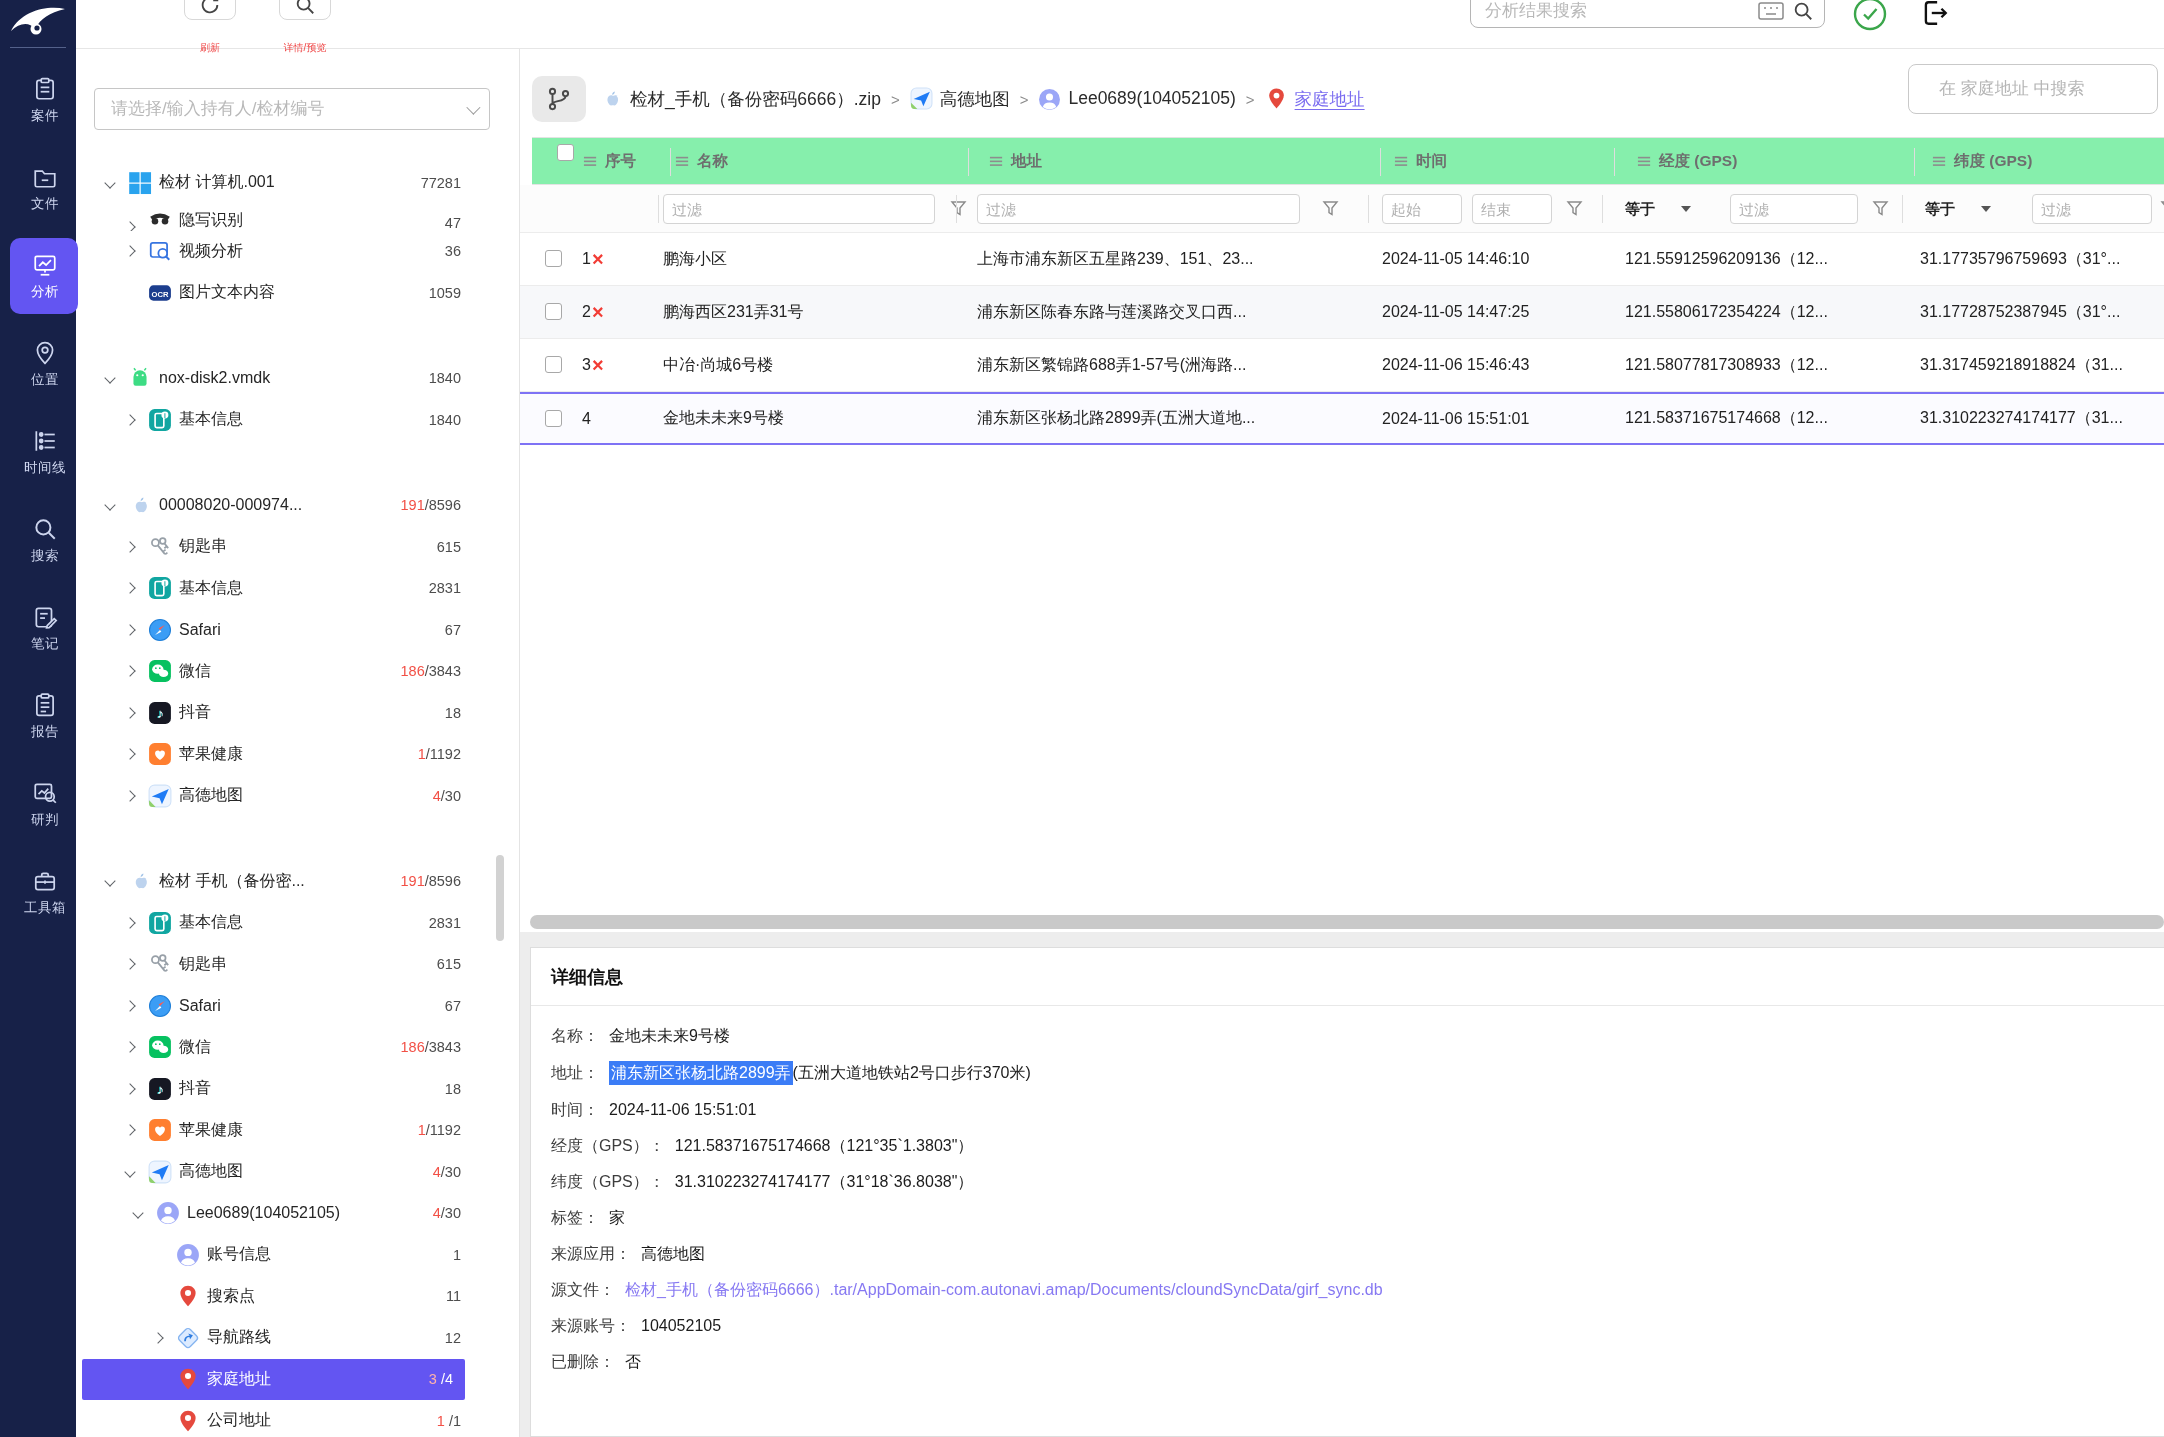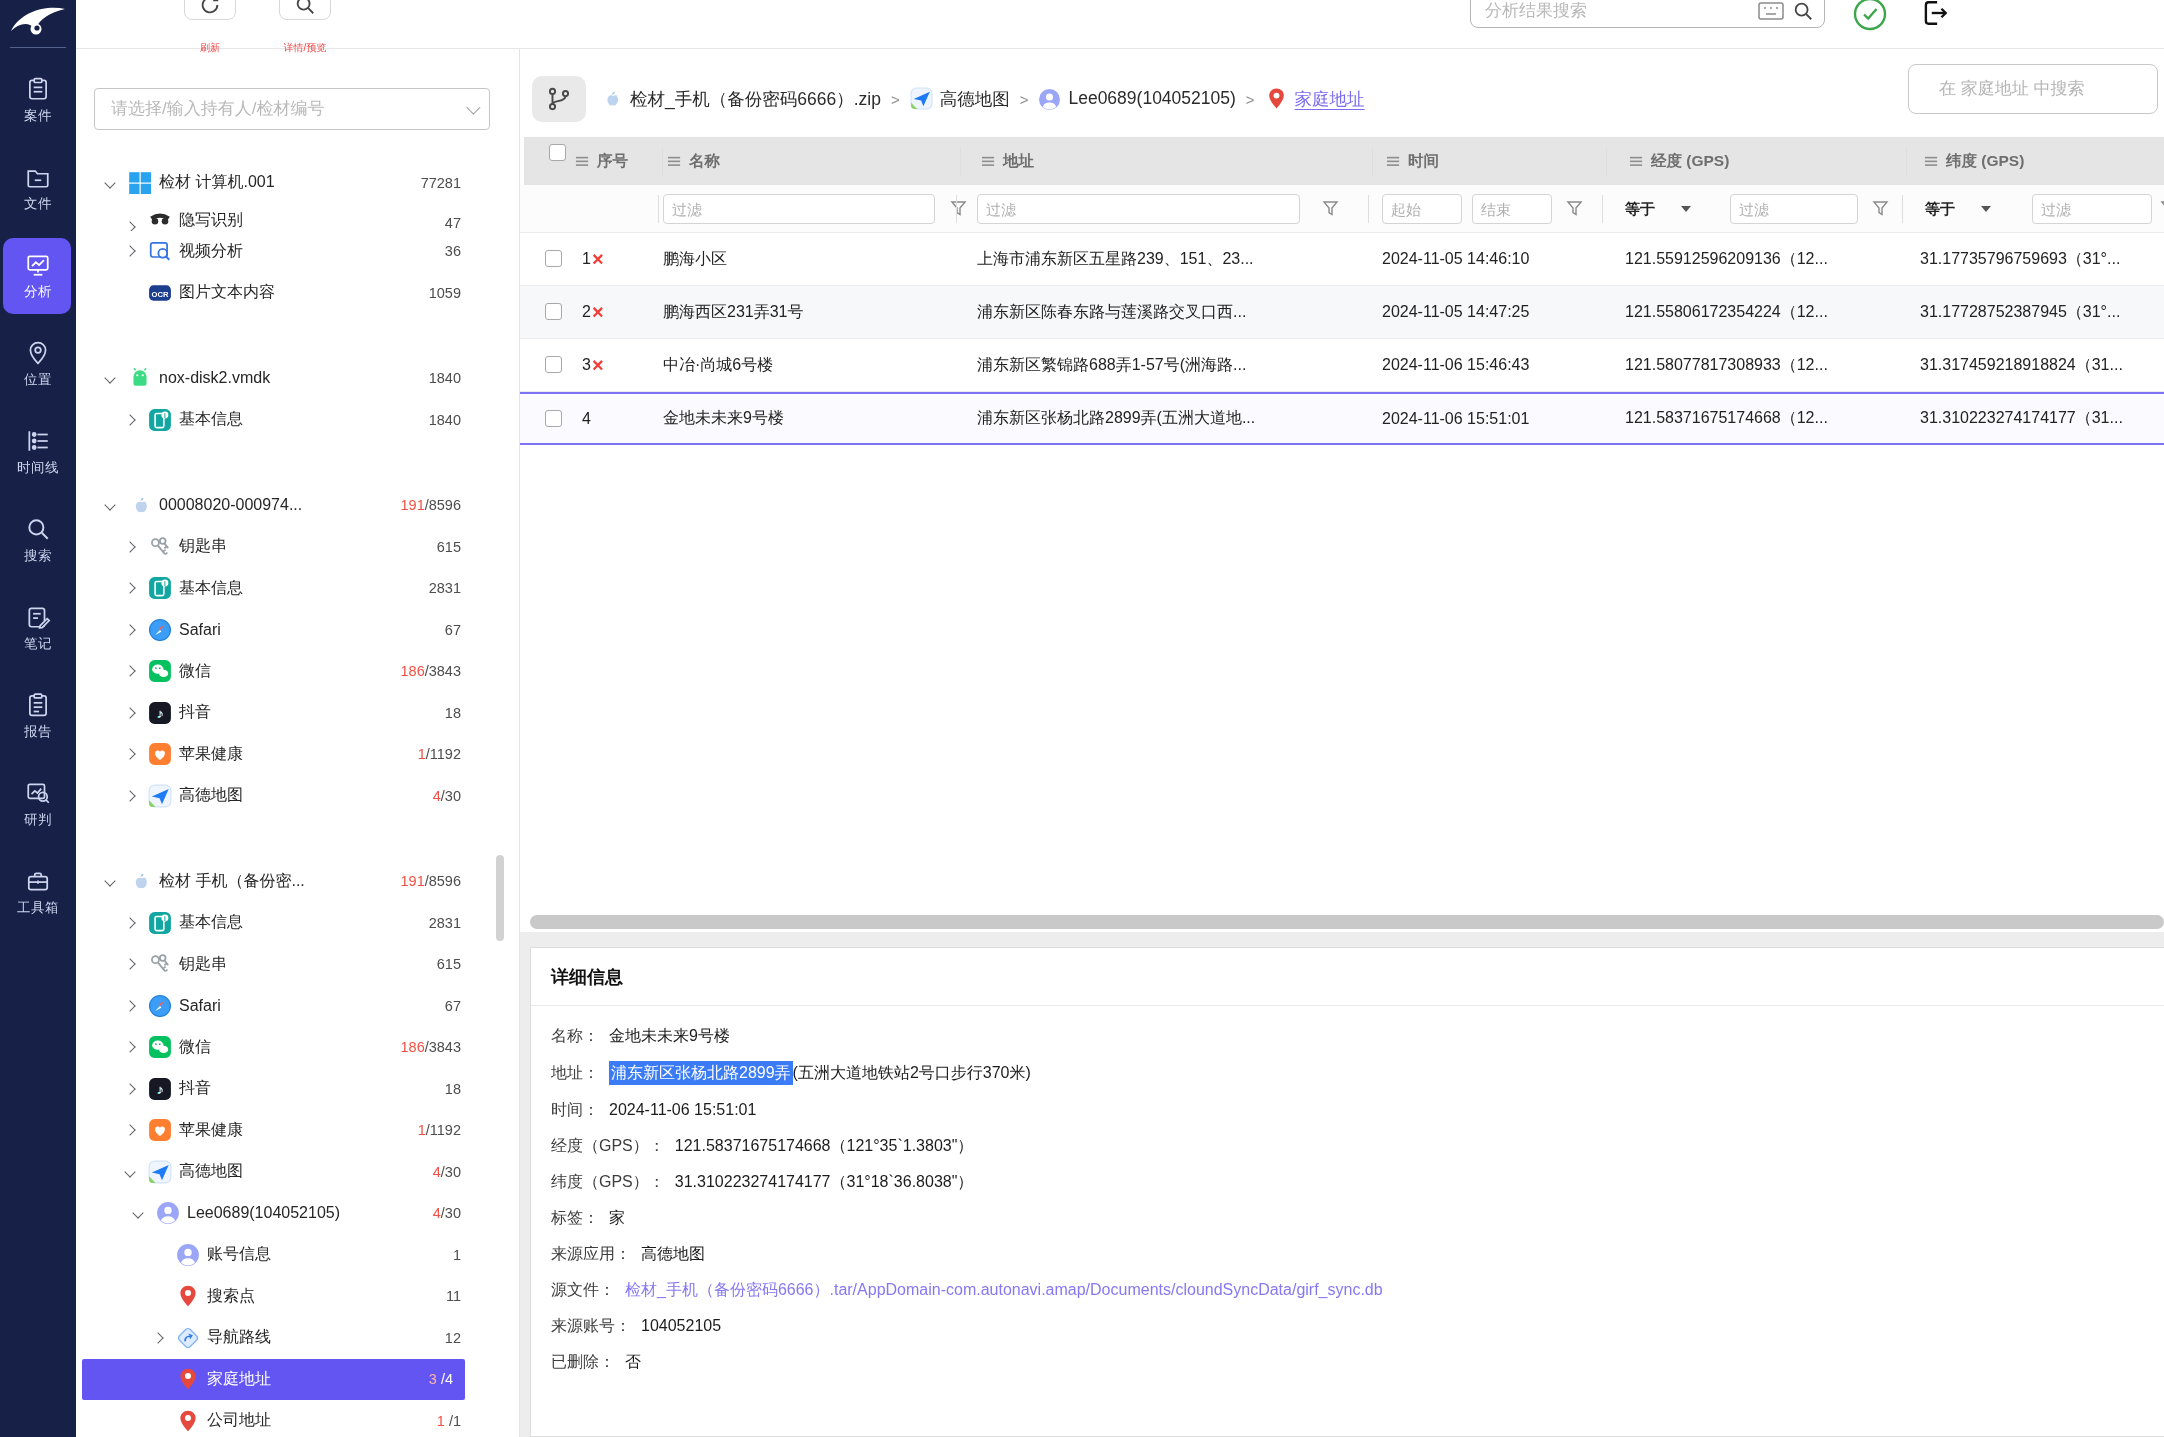--- a/index.html
+++ b/index.html
@@ -2,21 +2,21 @@
 <html><head>
 <meta charset="utf-8">
 <style>
   html,body{margin:0;padding:0;}
   body{font-family:"Liberation Sans","DejaVu Sans",sans-serif;background:#fff;}
   #app{position:relative;width:2164px;height:1437px;overflow:hidden;background:#fff;}
   
   #rail{position:absolute;left:0;top:0;width:76px;height:100%;background:#172148;z-index:30;}
   #logo{position:absolute;left:0;top:2px;width:76px;height:42px;display:flex;align-items:center;justify-content:center;}
   .rail-divider{position:absolute;left:10px;top:47px;width:56px;height:1px;background:rgba(160,175,220,.45);}
-  #rail nav{position:absolute;top:56px;left:0;width:76px;}
+  #rail nav{position:absolute;top:56px;left:0;width:76px;padding-left:7px;}
   .rail-item{position:relative;height:88px;display:flex;flex-direction:column;align-items:center;justify-content:center;gap:5px;color:#cdd5ee;cursor:pointer;}
   .rail-item .ricon{width:26px;height:26px;display:block;}
   .rail-item .rlabel{font-size:13.5px;letter-spacing:.5px;}
   .rail-item.active::before{content:"";position:absolute;left:3px;top:6px;right:5px;bottom:6px;background:#6355f2;border-radius:10px;}
   .rail-item.active{color:#fff;}
   .rail-item>*{position:relative;}
   
   #toolbar{position:absolute;left:76px;top:0;right:0;height:48px;background:#fff;border-bottom:1px solid #e6e6e6;z-index:20;}
   .tbtn{position:absolute;top:-16px;display:flex;flex-direction:column;align-items:center;transform:translateX(-50%);cursor:pointer;}
   .tbtn-box{width:52px;height:36px;border:1px solid #d8d8d8;border-radius:8px;background:#fff;display:flex;align-items:flex-end;justify-content:center;padding-bottom:3px;box-sizing:border-box;}
@@ -65,21 +65,21 @@
   .crumb{display:flex;align-items:flex-start;gap:7px;cursor:pointer;}
   .crumb .cicon{width:23px;height:23px;display:flex;}
   .crumb .cicon svg{width:23px;height:23px;}
   .crumb-sep{margin:0 10px;color:#8a8a8a;font-size:15px;}
   .crumb.link .clabel{color:#7a6cf0;text-decoration:underline;text-underline-offset:4px;}
   #bc-search{position:absolute;right:6px;top:16px;width:250px;height:50px;border:1px solid #c9c9c9;border-radius:8px;box-sizing:border-box;display:flex;align-items:center;padding:0 28px;background:#fff;}
   #bc-search input{width:100%;border:none;outline:none;font-size:17px;background:transparent;}
   #bc-search input::placeholder{color:#b5b5b5;}
   
   #table{position:absolute;left:0;top:89px;right:0;height:360px;overflow:hidden;}
-  .thead{position:absolute;left:4px;top:0;right:0;height:48px;background:#e5e5e5;border-top:1px solid #e3e3e3;border-bottom:1px solid #e3e3e3;box-sizing:border-box;}
+  .thead{position:absolute;left:12px;top:0;right:0;height:48px;background:#86efac;border-top:1px solid #e3e3e3;border-bottom:1px solid #e3e3e3;box-sizing:border-box;}
   .hcell{position:absolute;top:0;height:46px;display:flex;align-items:center;gap:7px;font-size:15.5px;font-weight:600;color:#6e6e6e;cursor:pointer;}
   .hcell svg{width:15px;height:15px;}
   .col-divider{position:absolute;top:10px;width:1px;height:28px;background:#dedede;}
   .tfilter{position:absolute;left:0;top:48px;right:0;height:48px;background:#fcfcfc;border-bottom:1px solid #ececec;box-sizing:border-box;}
   .fin{position:absolute;top:9px;height:30px;border:1px solid #d4d4d4;border-radius:4px;box-sizing:border-box;font-size:15px;color:#333;padding:0 8px;outline:none;background:#fff;}
   .fin::placeholder{color:#b0b0b0;}
   .funnel{position:absolute;top:15px;width:17px;height:17px;cursor:pointer;}
   .fop{position:absolute;top:9px;height:30px;display:flex;align-items:center;gap:26px;font-size:15px;font-weight:700;color:#222;cursor:pointer;}
   .caret{width:0;height:0;border-left:5px solid transparent;border-right:5px solid transparent;border-top:6px solid #555;}
   #rows{position:absolute;left:0;top:96px;right:0;}

